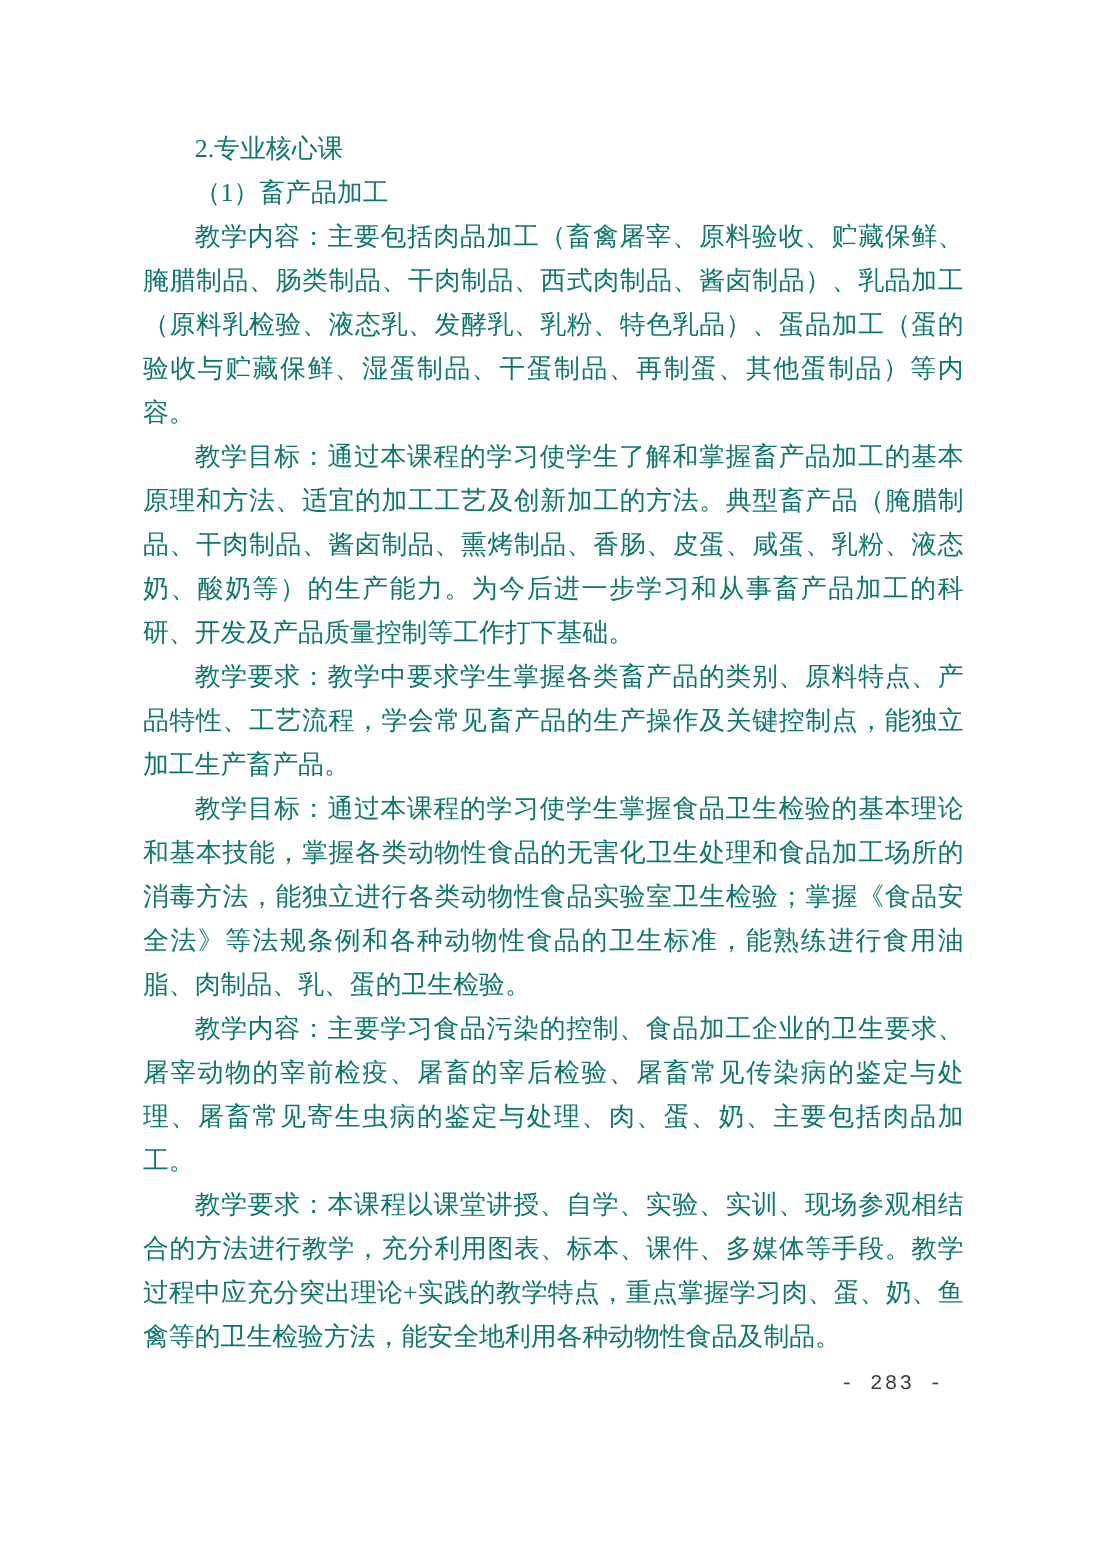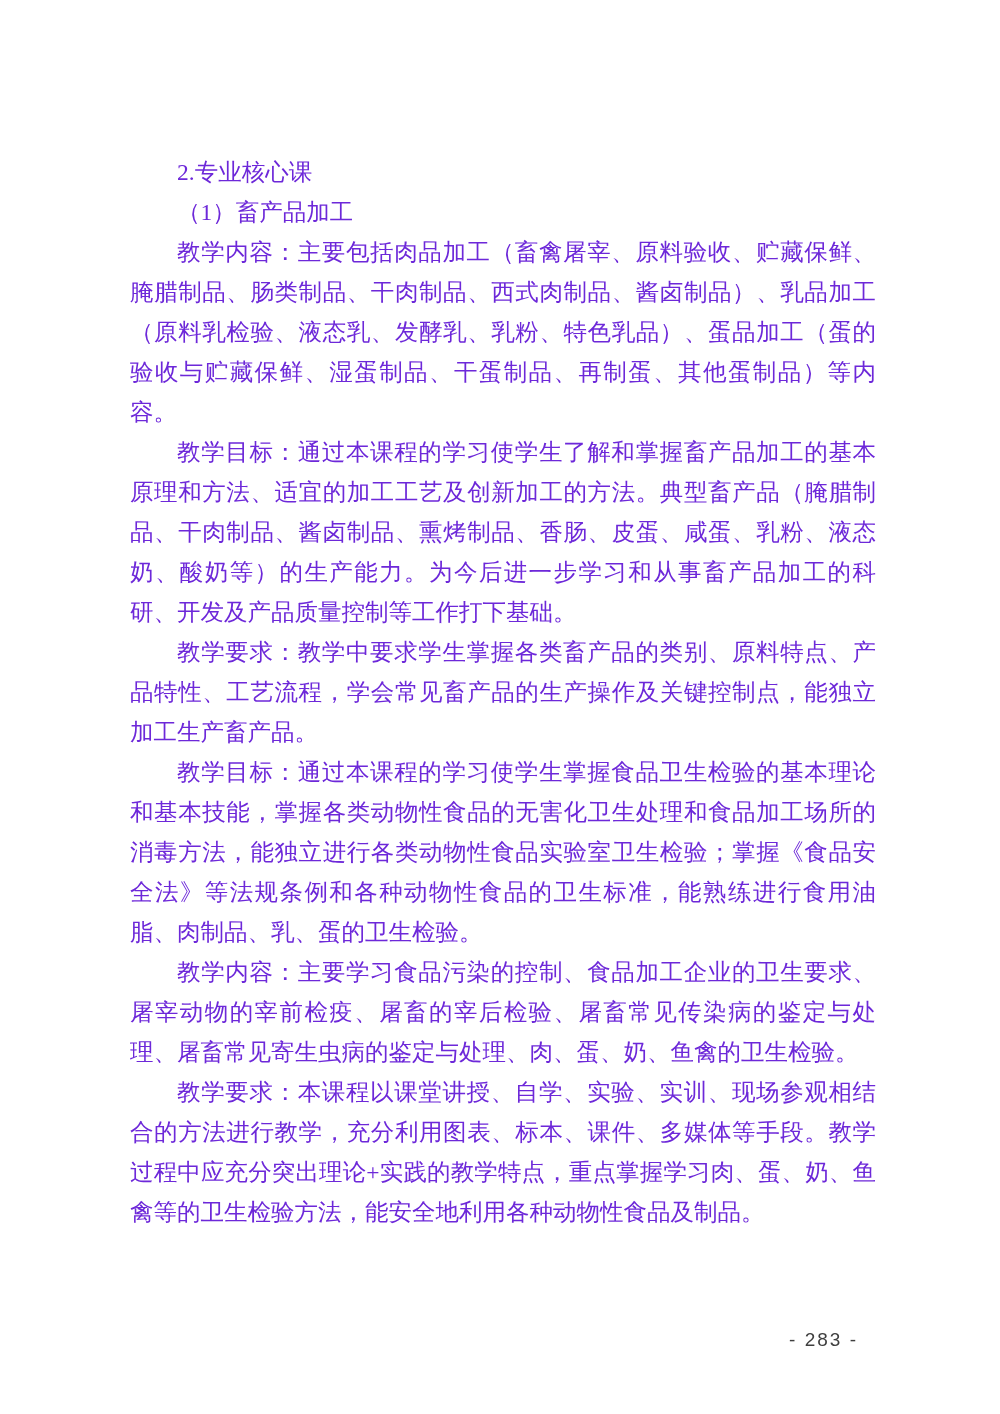--- a/index.html
+++ b/index.html
@@ -14,55 +14,54 @@
     margin: 0 auto;
     background: #ffffff;
     overflow: hidden;
     font-family: "Liberation Serif", "DejaVu Serif", serif;
   }
   .content {
     position: absolute;
     left: 130px;
     top: 116px;
     width: 746px;
-    color: #6d28d9;
+    color: #0f766e;
     font-size: 23.5px;
     line-height: 40px;
     text-align: justify;
     text-justify: inter-character;
-    margin-top: 36px;
   }
   .para {
     margin: 0;
     text-indent: 2em;
     text-align-last: left;
     word-break: break-all;
   }
   .footer-page-number {
     position: absolute;
-    top: 1328px;
+    top: 1246px;
     right: 142px;
     font-size: 19px;
     line-height: 24px;
     color: #3f3f3f;
     letter-spacing: 2px;
-    font-family: Liberation Sans, sans-serif;
+    font-family: Liberation Mono, monospace;
   }
 </style>
 </head>
 <body>
 
 <div class="page">
 
   <div class="content">
     <p class="para">2.专业核心课</p>
     <p class="para">（1）畜产品加工</p>
     <p class="para">教学内容：主要包括肉品加工（畜禽屠宰、原料验收、贮藏保鲜、腌腊制品、肠类制品、干肉制品、西式肉制品、酱卤制品）、乳品加工（原料乳检验、液态乳、发酵乳、乳粉、特色乳品）、蛋品加工（蛋的验收与贮藏保鲜、湿蛋制品、干蛋制品、再制蛋、其他蛋制品）等内容。</p>
     <p class="para">教学目标：通过本课程的学习使学生了解和掌握畜产品加工的基本原理和方法、适宜的加工工艺及创新加工的方法。典型畜产品（腌腊制品、干肉制品、酱卤制品、熏烤制品、香肠、皮蛋、咸蛋、乳粉、液态奶、酸奶等）的生产能力。为今后进一步学习和从事畜产品加工的科研、开发及产品质量控制等工作打下基础。</p>
     <p class="para">教学要求：教学中要求学生掌握各类畜产品的类别、原料特点、产品特性、工艺流程，学会常见畜产品的生产操作及关键控制点，能独立加工生产畜产品。</p>
     <p class="para">教学目标：通过本课程的学习使学生掌握食品卫生检验的基本理论和基本技能，掌握各类动物性食品的无害化卫生处理和食品加工场所的消毒方法，能独立进行各类动物性食品实验室卫生检验；掌握《食品安全法》等法规条例和各种动物性食品的卫生标准，能熟练进行食用油脂、肉制品、乳、蛋的卫生检验。</p>
-    <p class="para">教学内容：主要学习食品污染的控制、食品加工企业的卫生要求、屠宰动物的宰前检疫、屠畜的宰后检验、屠畜常见传染病的鉴定与处理、屠畜常见寄生虫病的鉴定与处理、肉、蛋、奶、鱼禽的卫生检验。</p>
+    <p class="para">教学内容：主要学习食品污染的控制、食品加工企业的卫生要求、屠宰动物的宰前检疫、屠畜的宰后检验、屠畜常见传染病的鉴定与处理、屠畜常见寄生虫病的鉴定与处理、肉、蛋、奶、主要包括肉品加工。</p>
     <p class="para">教学要求：本课程以课堂讲授、自学、实验、实训、现场参观相结合的方法进行教学，充分利用图表、标本、课件、多媒体等手段。教学过程中应充分突出理论+实践的教学特点，重点掌握学习肉、蛋、奶、鱼禽等的卫生检验方法，能安全地利用各种动物性食品及制品。</p>
   </div>
 
   <div class="footer-page-number">- 283 -</div>
 
 </div>
 
 </body></html>

